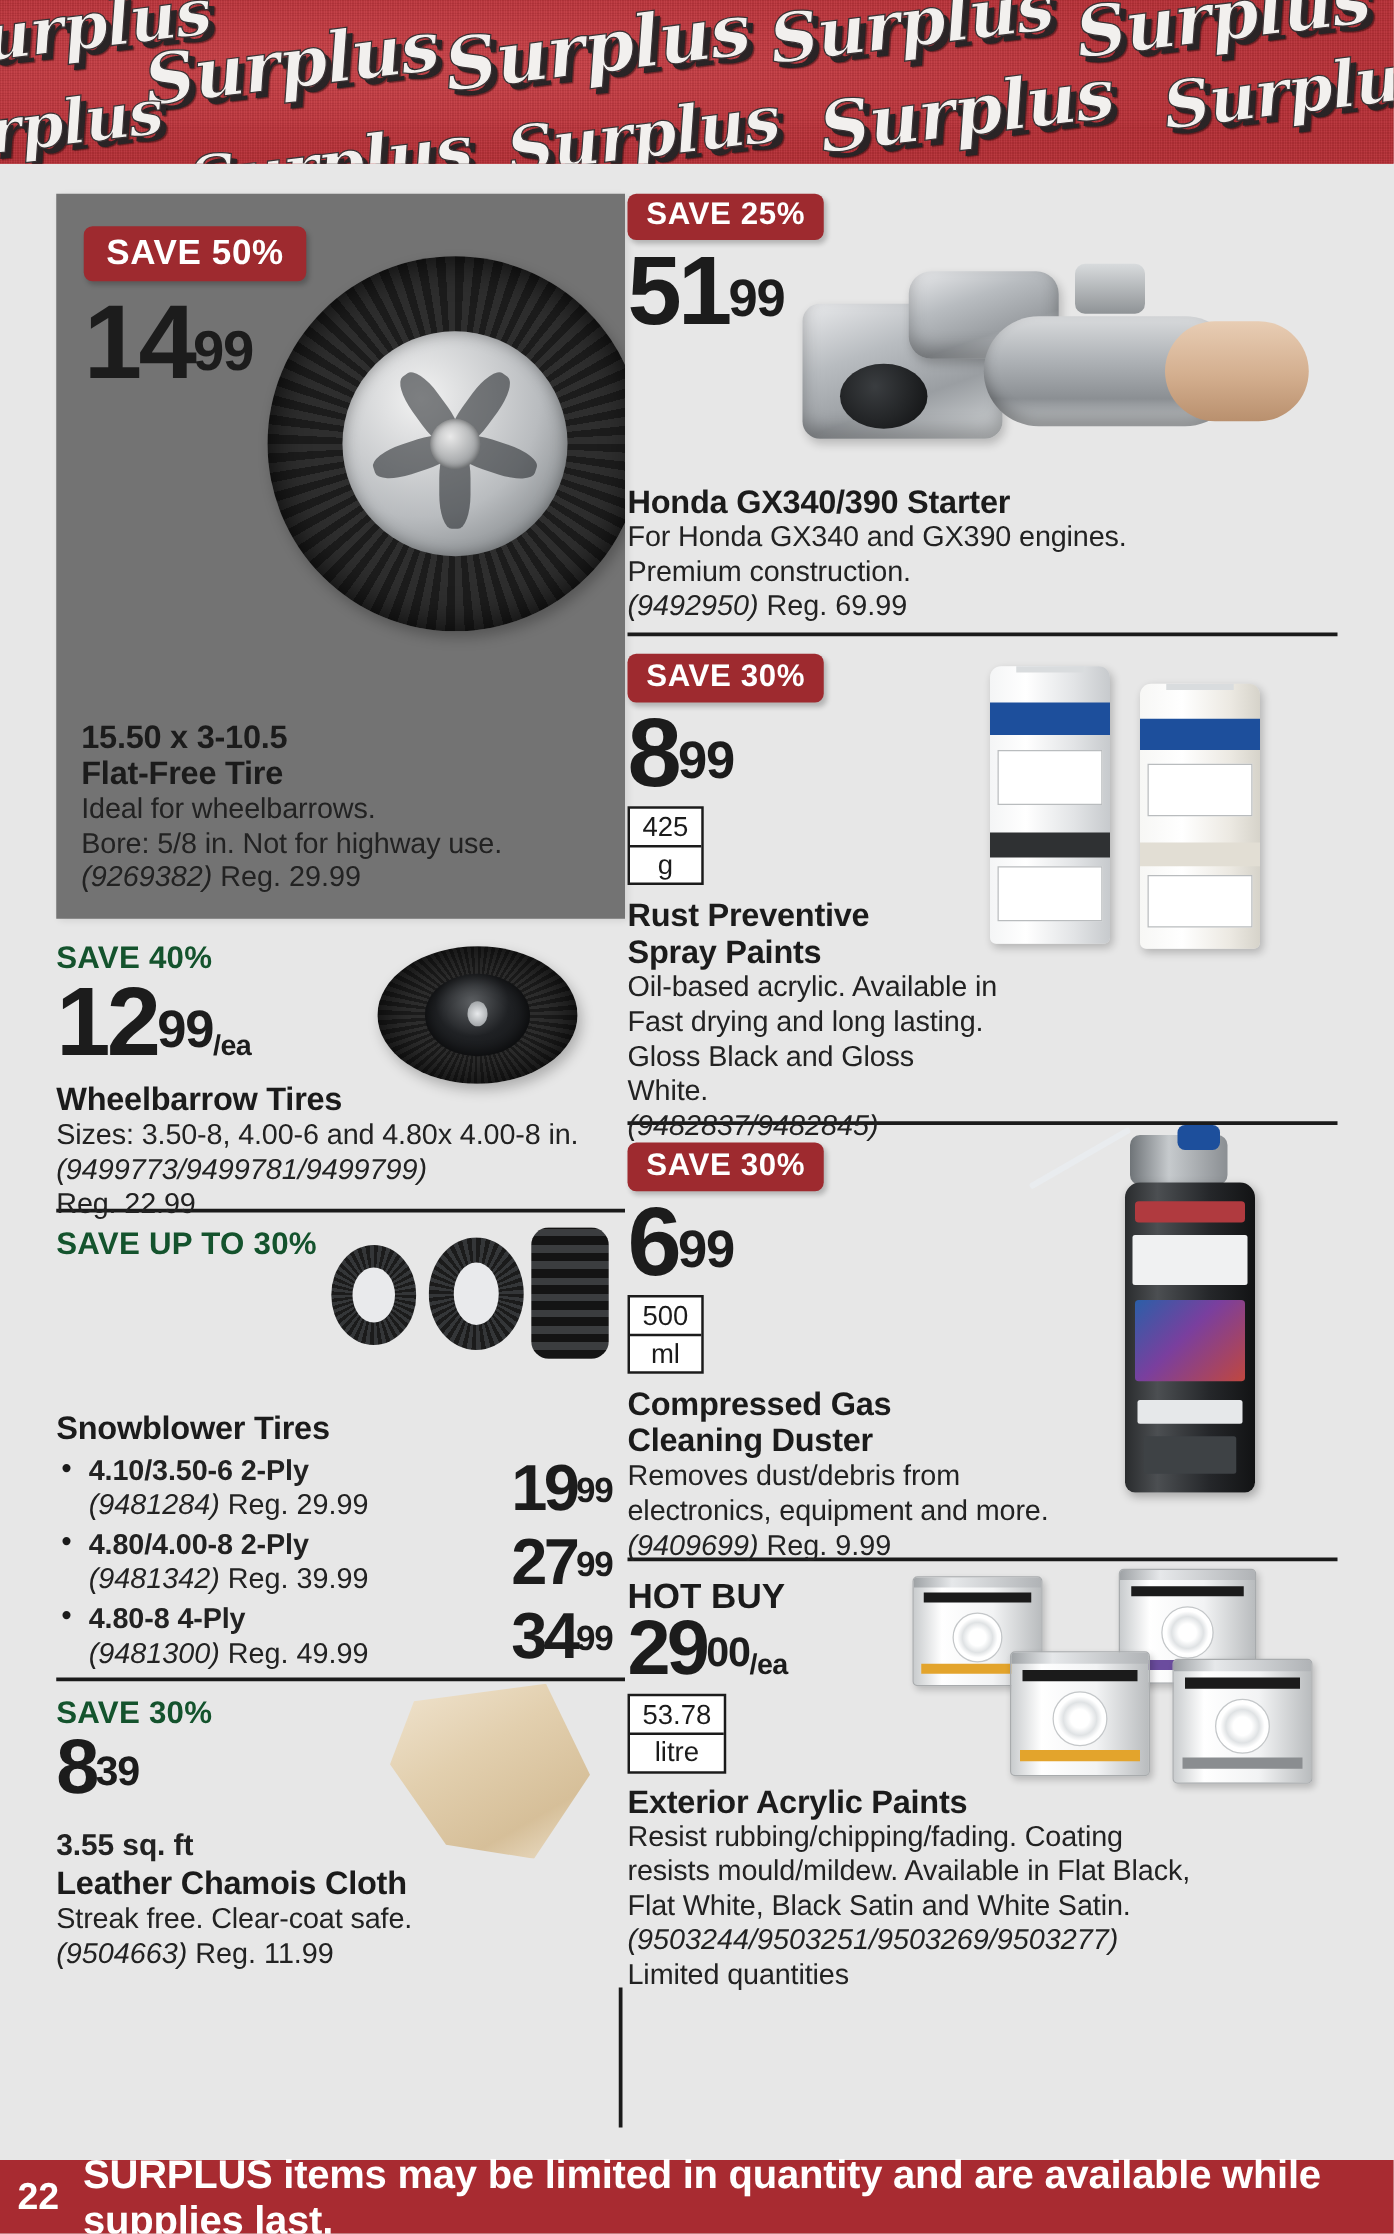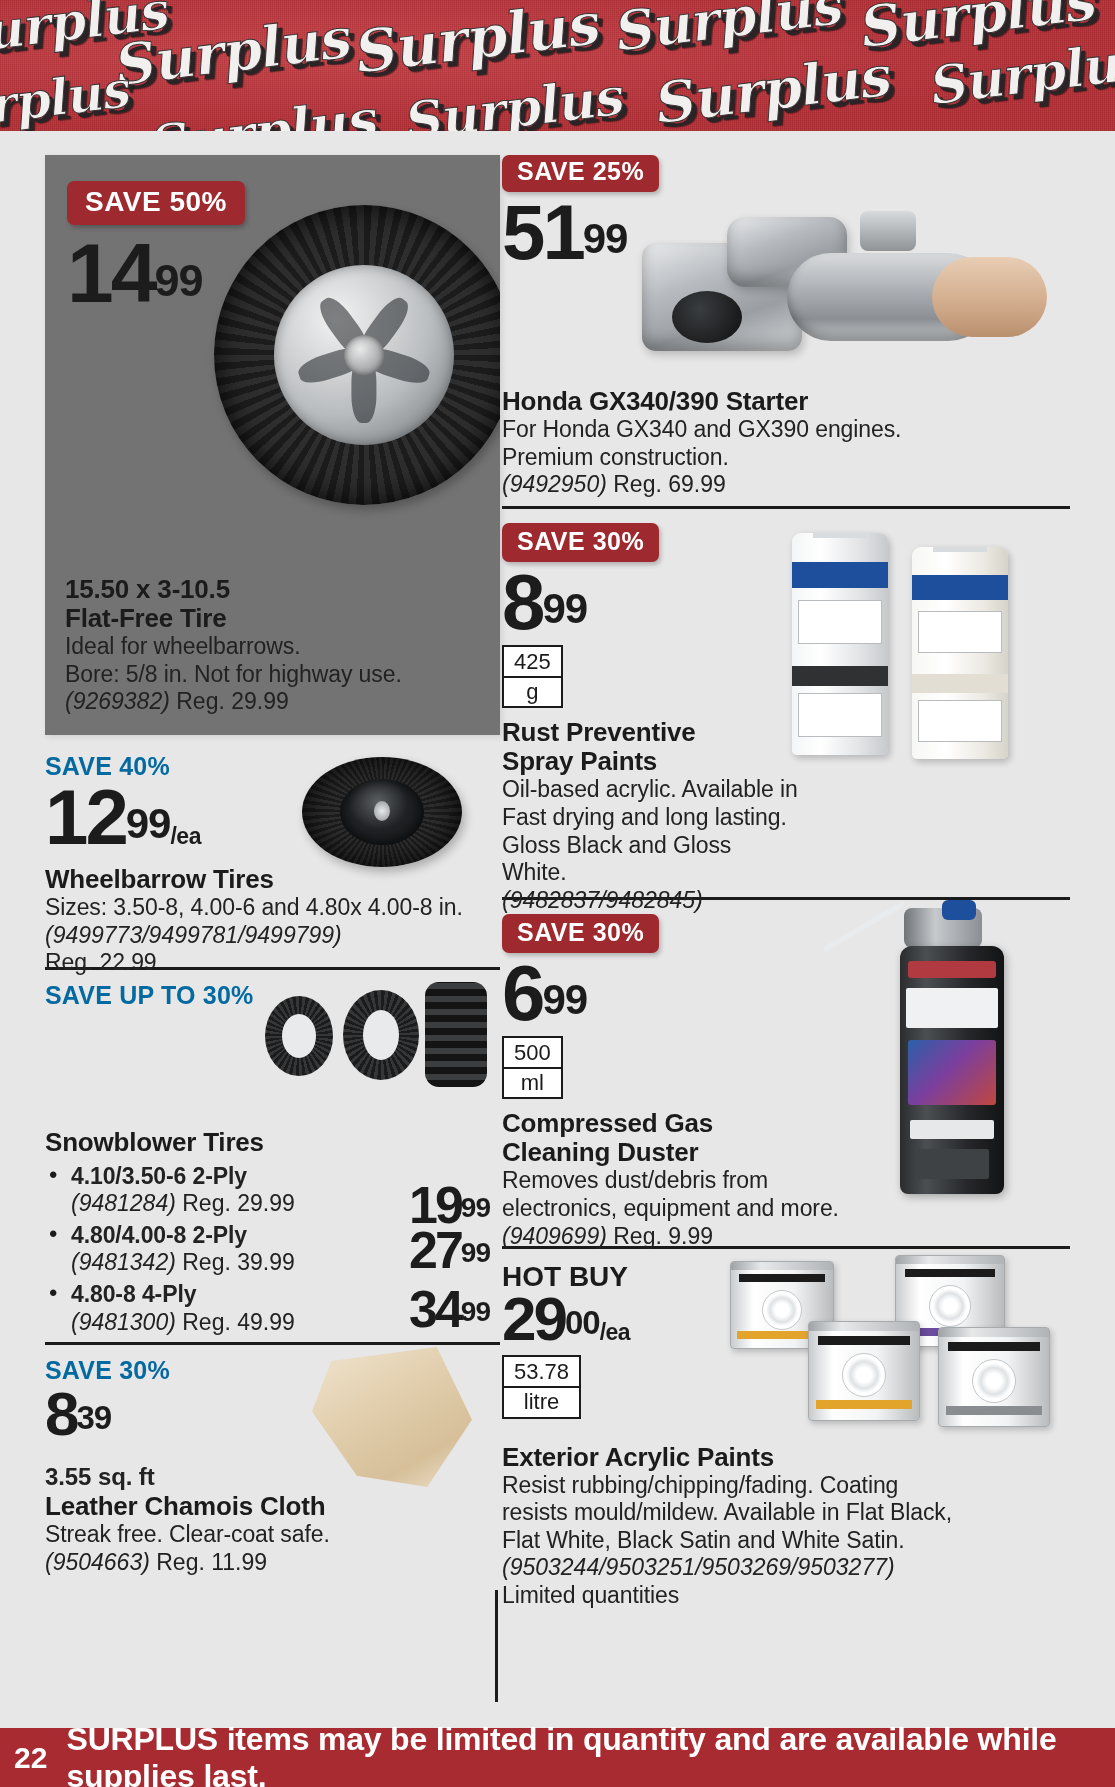--- a/index.html
+++ b/index.html
@@ -51,21 +51,21 @@
   .save-badge {
     display: inline-block;
     background: #9e2a2f; color: #fff;
     font-weight: bold; letter-spacing: .5px;
     padding: 7px 18px 9px 18px;
     border-radius: 7px;
     box-shadow: 2px 3px 4px rgba(0,0,0,.22);
     font-size: 28px; line-height: 1;
   }
   .save-text {
-    color: #0369a1; font-weight: bold;
+    color: #14532d; font-weight: bold;
     font-size: 25px; letter-spacing: .2px; line-height: 1.1;
   }
   .price { color: #1c1c1c; font-weight: bold; line-height: .88; white-space: nowrap; }
   .price .dollars { font-size: 78px; letter-spacing: -3px; }
   .price .cents { font-size: 42px; vertical-align: super; letter-spacing: -1px; }
   .price .per { font-size: 23px; font-weight: bold; letter-spacing: -.5px; }
   .price.big .dollars { font-size: 84px; }
   .price.big .cents { font-size: 45px; }
   .price.mid .dollars { font-size: 62px; }
   .price.mid .cents { font-size: 33px; }
@@ -283,21 +283,21 @@
       <div style="margin-top:118px;">
         <div class="ptitle">Snowblower Tires</div>
         <ul class="bullets" style="margin-top:6px;">
           <li>
             <div style="position:relative;">
               <div class="pdesc" style="font-weight:bold;">4.10/3.50-6 2-Ply</div>
               <div class="psku">
                 <span>(9481284)</span>
                 <span class="reg">Reg. 29.99</span>
               </div>
-              <div class="price sm" style="position:absolute; right:10px; top:20px;">
+              <div class="price sm" style="position:absolute; right:10px; top:6px;">
                 <span class="dollars">19</span><span class="cents">99</span>
               </div>
             </div>
           </li>
           <li>
             <div style="position:relative;">
               <div class="pdesc" style="font-weight:bold;">4.80/4.00-8 2-Ply</div>
               <div class="psku">
                 <span>(9481342)</span>
                 <span class="reg">Reg. 39.99</span>
@@ -488,21 +488,21 @@
       <div class="ptitle" style="font-size:28px; letter-spacing:0;">HOT BUY</div>
       <div class="price mid" style="margin-top:0px;">
         <span class="dollars">29</span><span class="cents">00</span><span class="per">/ea</span>
       </div>
       <div style="margin-top:8px;">
         <span class="chip">
           <span>53.78</span>
           <span class="c2">litre</span>
         </span>
       </div>
-      <div style="margin-top:24px; width:560px;">
+      <div style="margin-top:8px; width:560px;">
         <div class="ptitle">Exterior Acrylic Paints</div>
         <div class="pdesc">Resist rubbing/chipping/fading. Coating</div>
         <div class="pdesc">resists mould/mildew. Available in Flat Black,</div>
         <div class="pdesc">Flat White, Black Satin and White Satin.</div>
         <div class="psku">(9503244/9503251/9503269/9503277)</div>
         <div class="pdesc">Limited quantities</div>
       </div>
     </div>
   </div>
 

